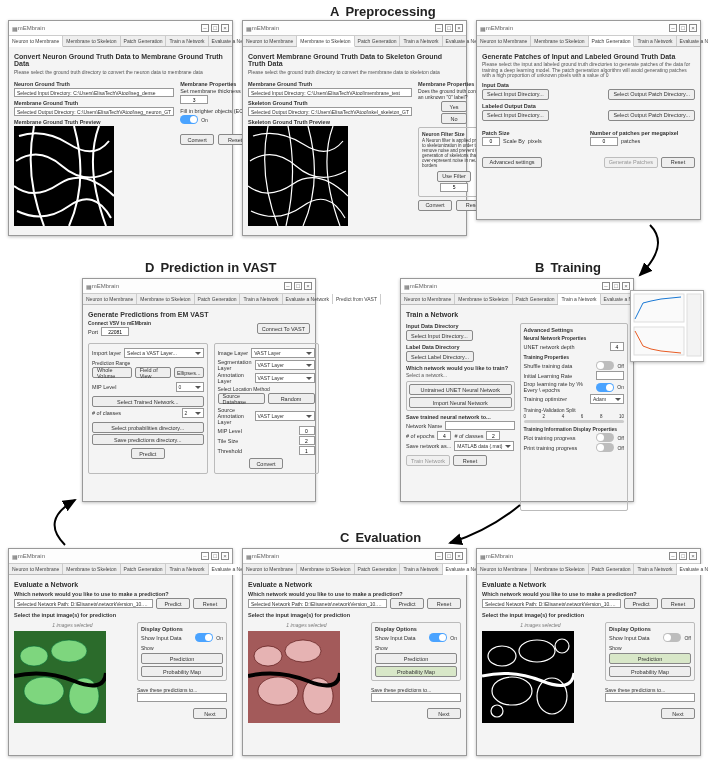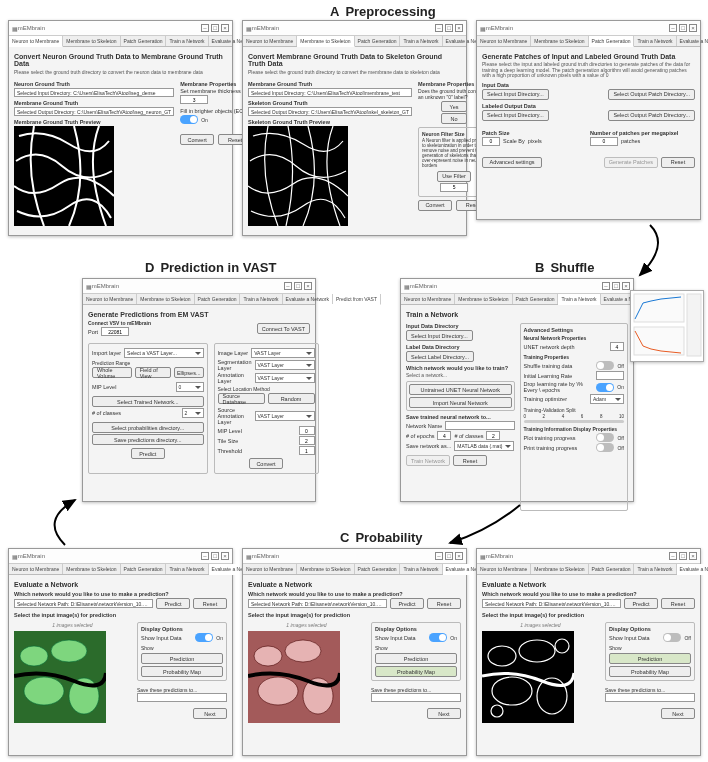--- a/index.html
+++ b/index.html
@@ -34,22 +34,22 @@
   .status{font-style:italic;color:#777;font-size:5px;text-align:center;margin:3px 0}
   .arrow{position:absolute;pointer-events:none}
   .chart-thumb{position:absolute;border:1px solid #aaa;background:#fff;box-shadow:0 1px 3px rgba(0,0,0,.25)}
   .img-thumb{width:92px;height:92px;position:relative;overflow:hidden;background:#000}
 </style>
 </head>
 <body>
 <div class="canvas">
 
 <div class="section-label" style="left:330px;top:4px"><span class="letter">A</span><span>Preprocessing</span></div>
-<div class="section-label" style="left:535px;top:260px"><span class="letter">B</span><span>Shuffle</span></div>
-<div class="section-label" style="left:340px;top:530px"><span class="letter">C</span><span>Probability</span></div>
+<div class="section-label" style="left:535px;top:260px"><span class="letter">B</span><span>Training</span></div>
+<div class="section-label" style="left:340px;top:530px"><span class="letter">C</span><span>Evaluation</span></div>
 <div class="section-label" style="left:145px;top:260px"><span class="letter">D</span><span>Prediction in VAST</span></div>
 
 <div class="win" style="left:8px;top:20px;width:225px;height:216px">
   <div class="titlebar">
     <span>▦</span>
     <span>mEMbrain</span>
     <span class="spacer"></span>
     <span class="win-controls"><span>–</span><span>□</span><span>×</span></span>
   </div>
   <div class="tabs">

